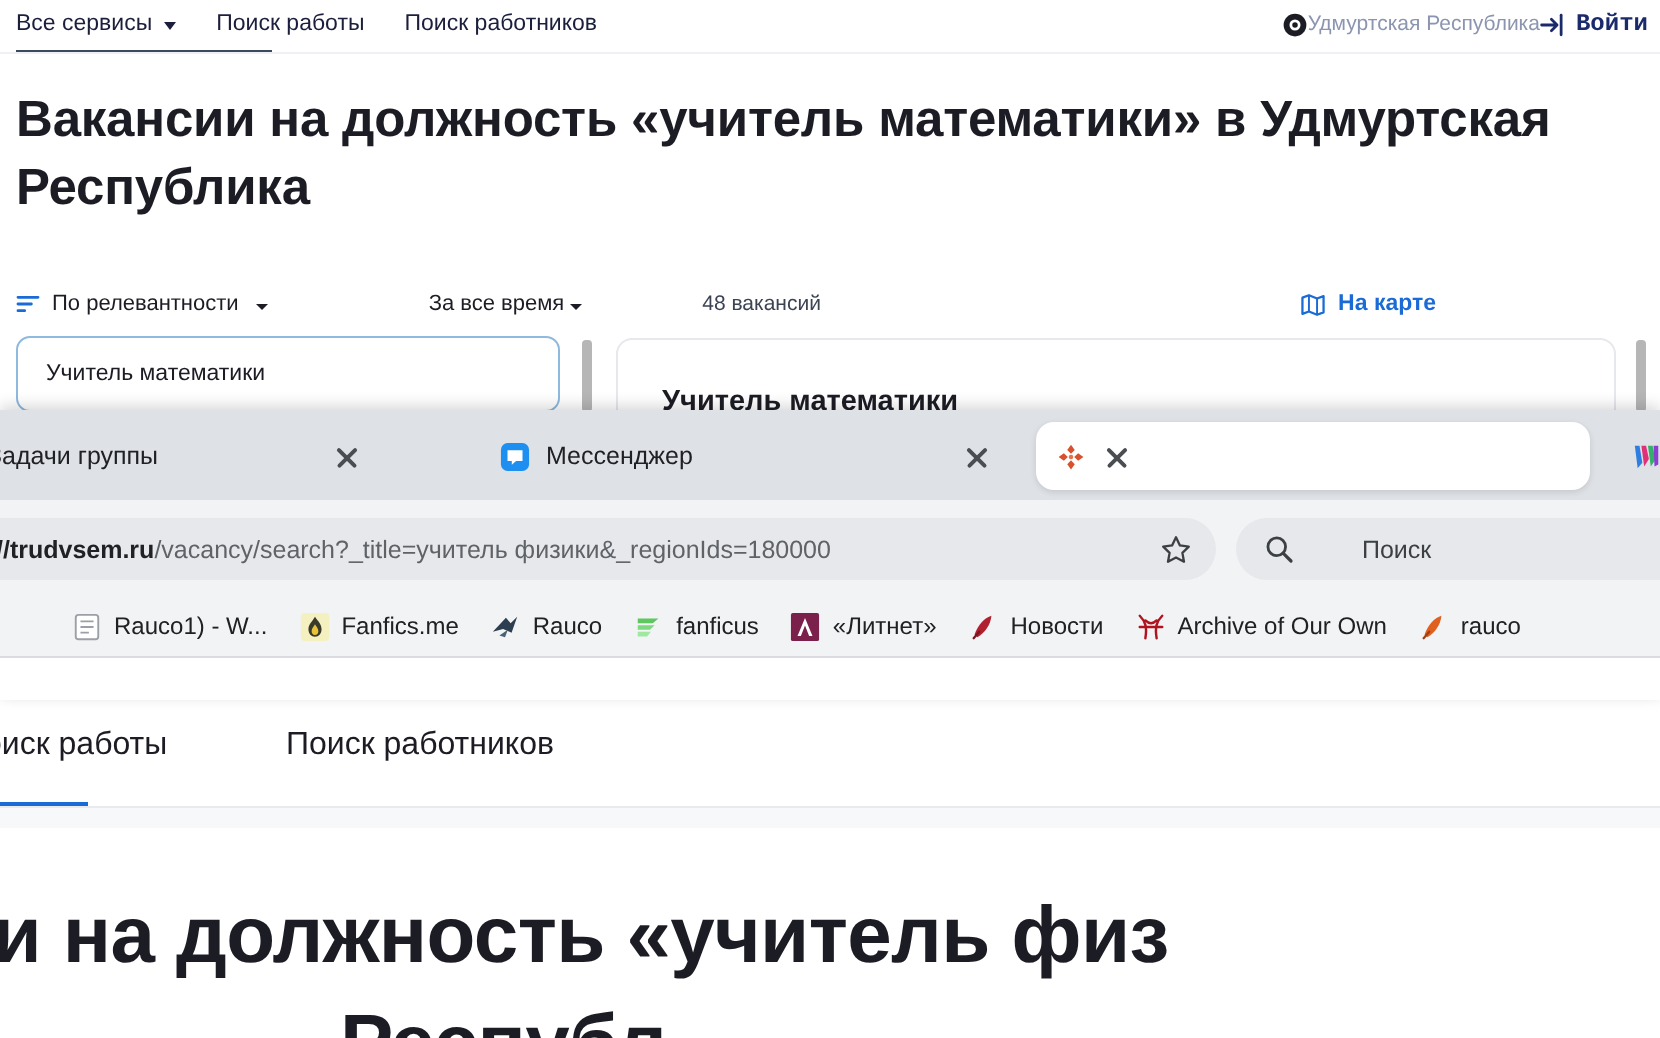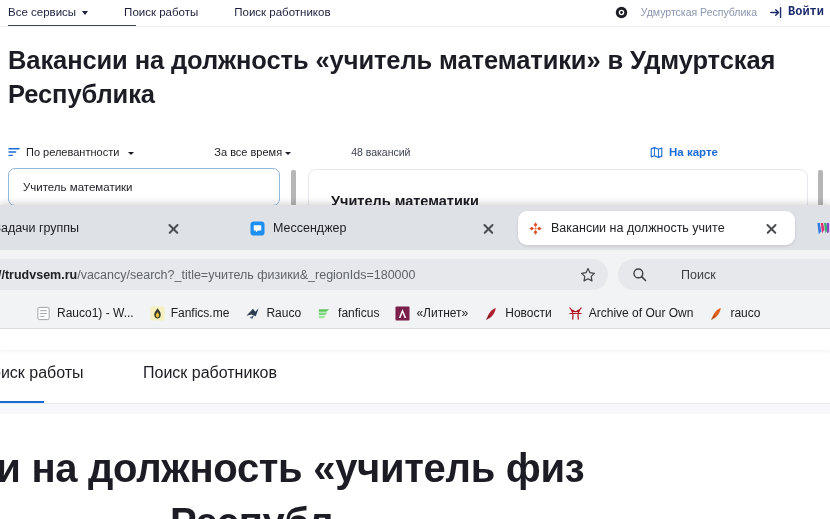--- a/index.html
+++ b/index.html
@@ -12,30 +12,30 @@
   }
   #root { position: relative; width: 830px; height: 519px; overflow: hidden; background:#fff; }
 
   
   .back-page { position: absolute; left:0; top:0; width:830px; height:519px; background:#fff; }
 
   .topbar {
     position:absolute; left:0; top:0; width:830px; height:24px;
     background:#fff; display:flex; align-items:center;
   }
-  .topbar-left { display:flex; align-items:center; gap:36px; padding-left:8px; }
+  .topbar-left { display:flex; align-items:center; gap:20px; padding-left:8px; }
   .tb-item { font-size:11.5px; color:#1b1f3b; white-space:nowrap; display:flex; align-items:center; gap:4px; }
   .caret {
     display:inline-block; width:0;height:0;
     border-left:3.2px solid transparent; border-right:3.2px solid transparent;
     border-top:4px solid #1b1f3b; margin-left:2px; position:relative; top:1px;
   }
   .topbar-right {
     position:absolute; right:6px; top:0; height:24px;
-    display:flex; align-items:center; gap:13px;
+    display:flex; align-items:center; 
   }
   .eye-ic { width:13px; height:13px; display:block; }
   .region-txt { font-size:10.5px; color:#8b95b0; white-space:nowrap; }
   .login-wrap { display:flex; align-items:center; gap:5px; }
   .login-txt { font-size:12px; color:#1b2a6b; font-weight:700; white-space:nowrap;font-family:Liberation Mono, monospace; }
   .login-ic { width:13px;height:13px; display:block; }
 
   .topbar-underline {
     position:absolute; left:8px; top:25px; width:128px; height:1.6px;
     background:#3d4a5c;
@@ -285,21 +285,20 @@
       <div class="tab active" style="left:518px; width:277px;">
         <svg class="tab-fav" viewBox="0 0 16 16">
           <g fill="#d9512c">
             <path d="M8 1.4 L10 4.2 L8 6.3 L6 4.2 Z"></path>
             <path d="M14.6 8 L11.8 10 L9.7 8 L11.8 6 Z"></path>
             <path d="M8 14.6 L6 11.8 L8 9.7 L10 11.8 Z"></path>
             <path d="M1.4 8 L4.2 6 L6.3 8 L4.2 10 Z"></path>
           </g>
           <circle cx="8" cy="8" r="1.2" fill="#e8714a"></circle>
         </svg>
-        <span class="tab-title" style="width:205px">Вакансии на должность учите</span>
         <span class="tab-close"></span>
       </div>
 
       <div class="tab inactive" style="left:806px; width:40px;">
         <svg class="tab-fav" viewBox="0 0 16 16">
           <path d="M1.5 2 L4 2 L5.5 11 L3 14 Z" fill="#2e7de0"></path>
           <path d="M5 2 L7.5 2 L9 9 L6.5 13 Z" fill="#e0307a"></path>
           <path d="M8.5 2 L11 2 L12.5 9.5 L10 13 Z" fill="#34b06a"></path>
           <path d="M11.5 2 L14 2 L14 12 L12 13 Z" fill="#8a3fd0"></path>
         </svg>

